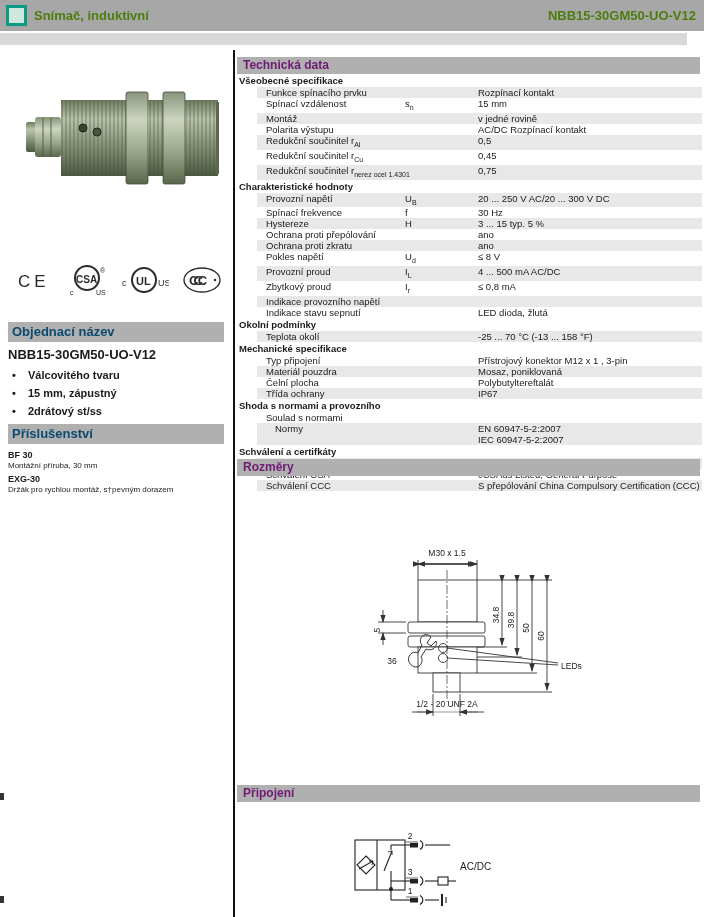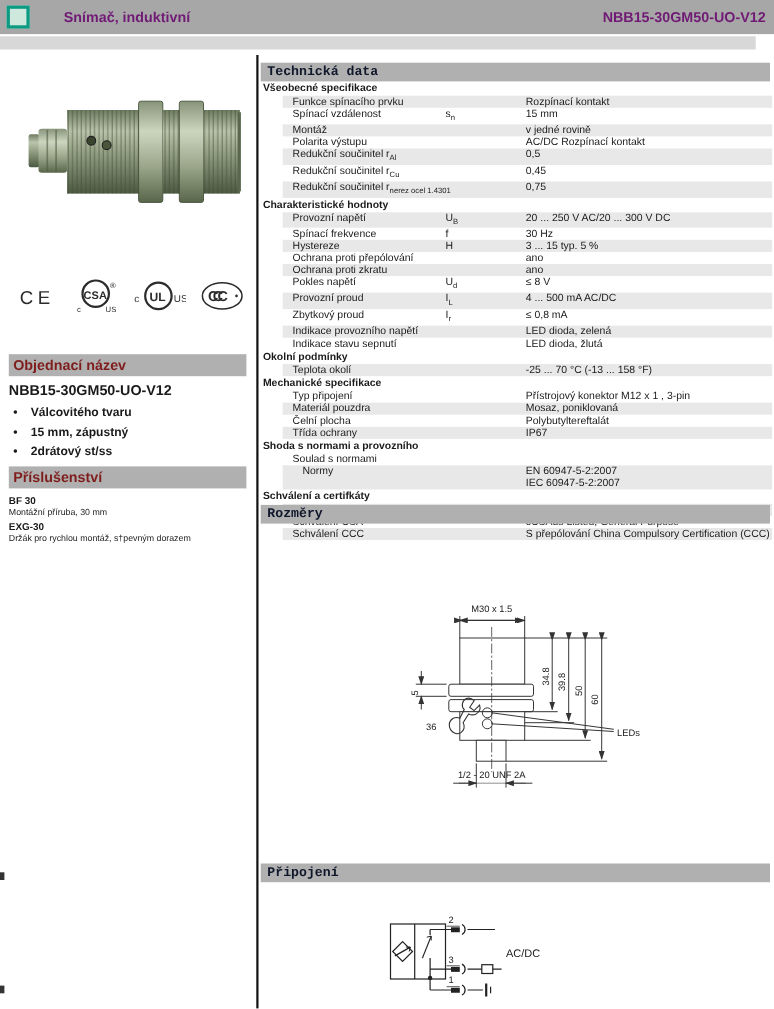--- a/index.html
+++ b/index.html
@@ -2,40 +2,40 @@
 <html><head>
 <meta charset="utf-8">
 <style>
   html,body{margin:0;padding:0;background:#fff;}
   #page{position:relative;width:704px;height:917px;background:#fff;overflow:hidden;
         font-family:"Liberation Sans",sans-serif;color:#1a1a1a;}
   
   .top-bar{position:absolute;left:0;top:0;width:704px;height:31px;background:#a7a7a7;}
   .top-band{position:absolute;left:0;top:33px;width:687px;height:12px;background:#d8d8d8;}
   .accent-sq{position:absolute;left:6px;top:5px;width:15px;height:15px;background:#cfe8dd;border:3px solid #0b9b82;}
-  .top-title{position:absolute;top:8px;font-size:13px;font-weight:bold;color:#701a75;white-space:nowrap;margin-left:24px;}
+  .top-title{position:absolute;top:8px;font-size:13px;font-weight:bold;color:#4d7c0f;white-space:nowrap;}
   .tt-left{left:34px;}
   .tt-right{right:8px;text-align:right;}
   
   .lbar{position:absolute;left:8px;width:216px;height:20px;background:#b0b0b0;font-size:13px;
-        font-weight:bold;line-height:20px;padding-left:4px;box-sizing:border-box;color:#7f1d1d;}
+        font-weight:bold;line-height:20px;padding-left:4px;box-sizing:border-box;color:#0c4a6e;}
   .prod-name{position:absolute;left:8px;top:347px;font-size:13px;font-weight:bold;}
   .features{position:absolute;left:12px;top:369px;width:210px;font-size:11px;font-weight:bold;}
   .feature{display:flex;margin-bottom:6px;line-height:12px;}
   .feature .dot{width:16px;flex:none;}
   .accessories{position:absolute;left:8px;top:450px;width:212px;}
   .acc-name{font-size:9px;font-weight:bold;line-height:11px;}
   .acc-desc{font-size:8px;line-height:10px;margin-bottom:3px;color:#222;}
-  .logos{position:absolute;left:16px;top:250px;width:206px;height:38px;display:flex;
+  .logos{position:absolute;left:16px;top:261px;width:206px;height:38px;display:flex;
          justify-content:space-between;align-items:center;}
   
   .vdivider{position:absolute;left:233px;top:50px;width:2px;height:867px;background:#111;}
   
   .rbar{position:absolute;left:237px;width:463px;height:17px;background:#b0b0b0;font-size:12px;
-        font-weight:bold;line-height:17px;padding-left:6px;box-sizing:border-box;color:#0f172a;font-family:Liberation Mono, monospace;}
+        font-weight:bold;line-height:17px;padding-left:6px;box-sizing:border-box;color:#701a75;}
   #tech-table{position:absolute;left:237px;top:74px;width:465px;}
   .sec-h{font-size:9.5px;font-weight:bold;padding:2px 0 1px 2px;line-height:10px;}
   .row{display:flex;font-size:9.5px;line-height:11px;min-height:11px;margin-left:20px;}
   .row.shade{background:#e8e8e8;}
   .row .lab{flex:none;width:148px;padding-left:9px;box-sizing:border-box;white-space:nowrap;}
   .row.ind .lab{padding-left:18px;}
   .row .sym{flex:none;width:30px;}
   .row .val{flex:1;padding-left:43px;}
   sub{font-size:7px;}
   svg text{font-family:"Liberation Sans",sans-serif;}
@@ -213,21 +213,20 @@
         <span class="val">4 ... 500 mA AC/DC</span>
       </div>
       <div class="row">
         <span class="lab">Zbytkový proud</span>
         <span class="sym">I<sub>r</sub></span>
         <span class="val">≤ 0,8 mA</span>
       </div>
       <div class="row shade">
         <span class="lab">Indikace provozního napětí</span>
         <span class="sym"></span>
-        <span class="val">LED dioda, zelená</span>
       </div>
       <div class="row">
         <span class="lab">Indikace stavu sepnutí</span>
         <span class="sym"></span>
         <span class="val">LED dioda, žlutá</span>
       </div>
       <div class="sec-h">Okolní podmínky</div>
       <div class="row shade">
         <span class="lab">Teplota okolí</span>
         <span class="sym"></span>

